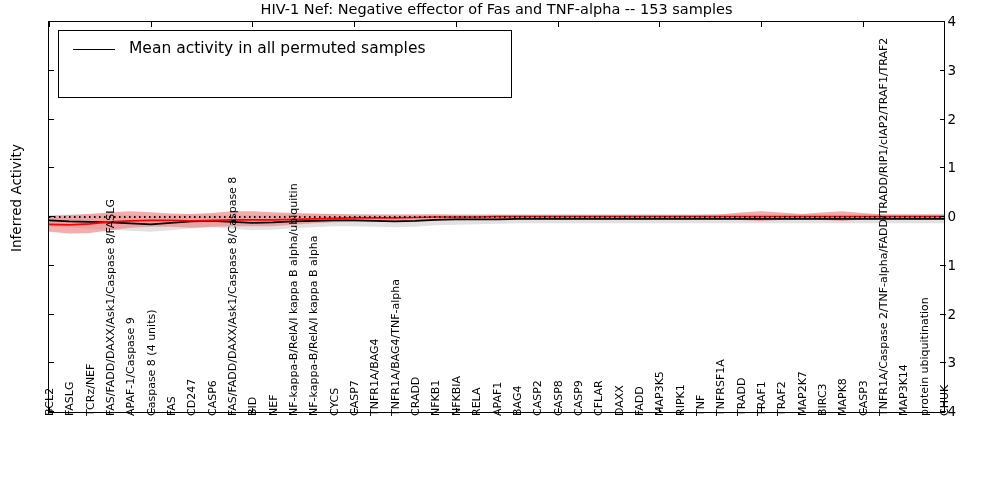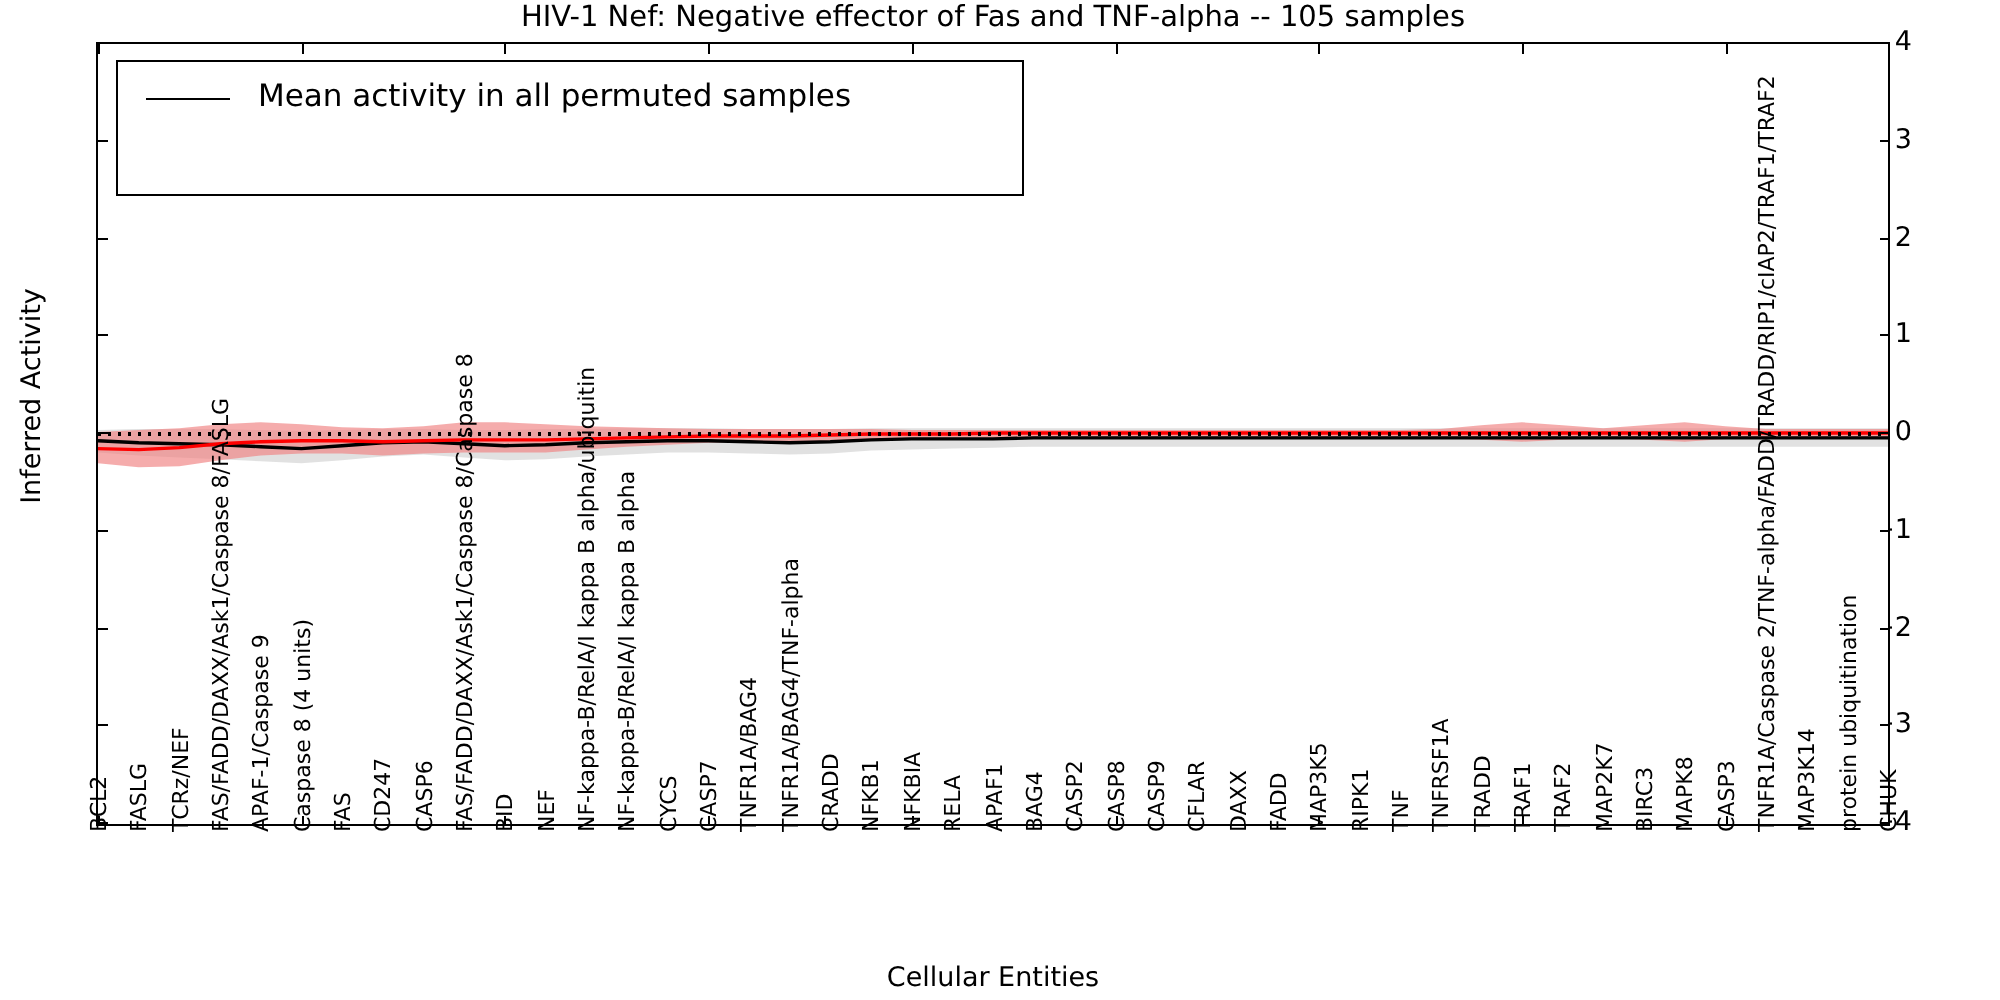--- a/index.html
+++ b/index.html
@@ -143,25 +143,24 @@
     color: #000;
     white-space: nowrap;
   }
   svg.bands { position: absolute; left: 0; top: 0; }
 </style>
 </head>
 <body>
 
 <div id="figure">
 
-  <div class="chart-title">HIV-1 Nef: Negative effector of Fas and TNF-alpha -- 105 samples</div>
+  <div class="chart-title">HIV-1 Nef: Negative effector of Fas and TNF-alpha -- 153 samples</div>
 
   <div class="ylabel">Inferred Activity</div>
 
-  <div class="xlabel">Cellular Entities</div>
 
   <div id="ytick-labels">
       <div class="ytick-label" style="top: 412px;">
         <span>−4</span>
       </div>
       <div class="ytick-label" style="top: 363.25px;">
         <span>−3</span>
       </div>
       <div class="ytick-label" style="top: 314.5px;">
         <span>−2</span>

